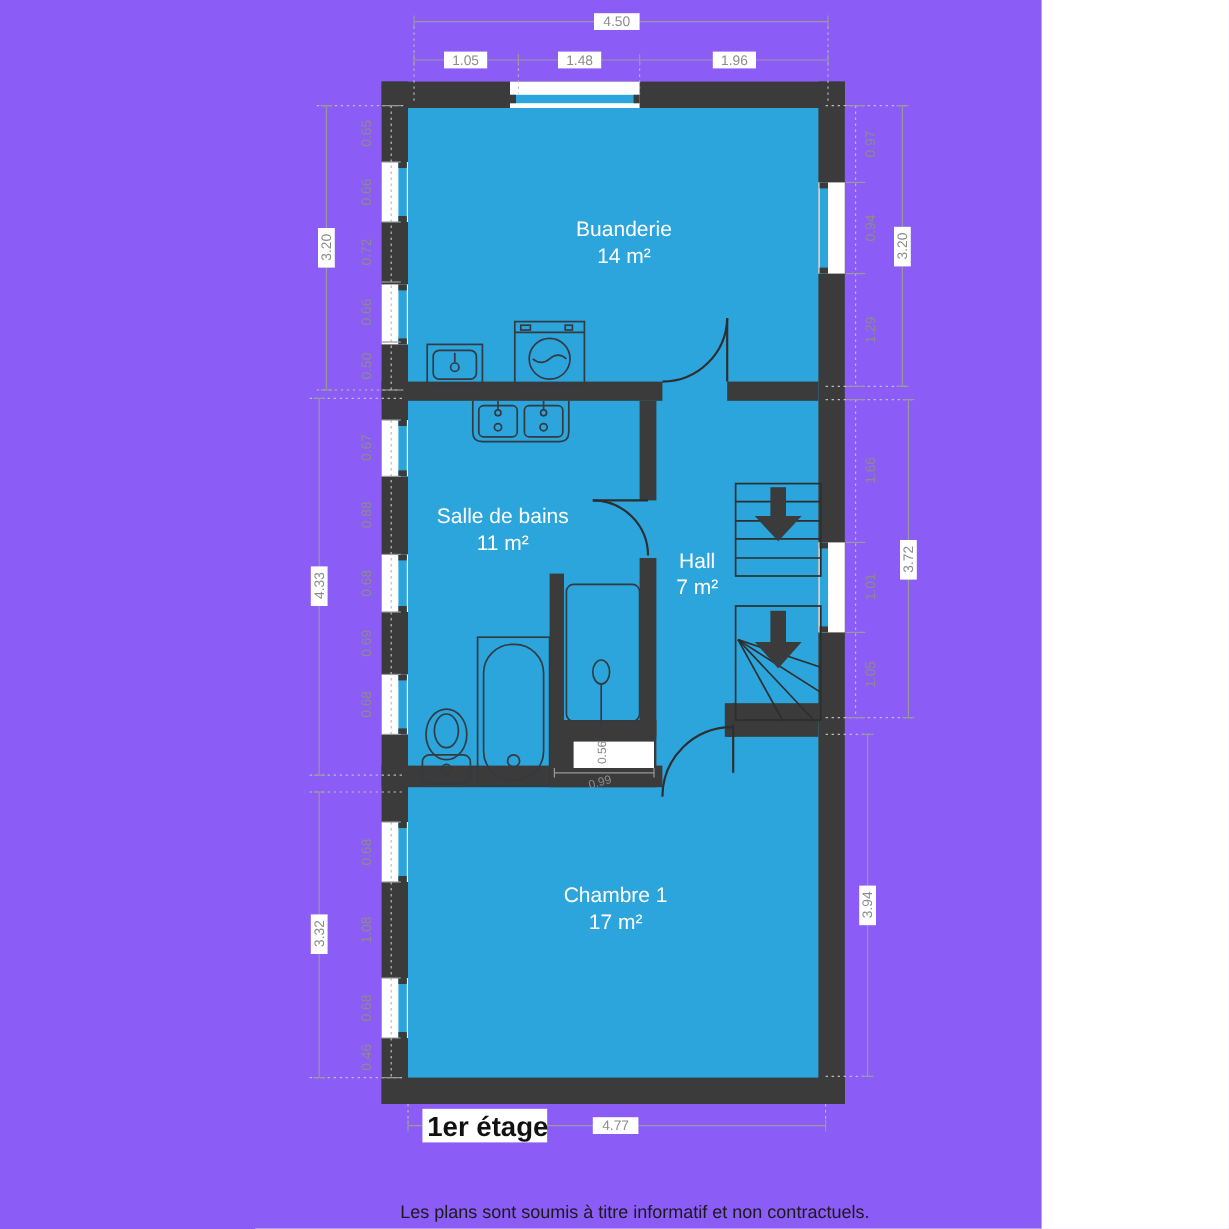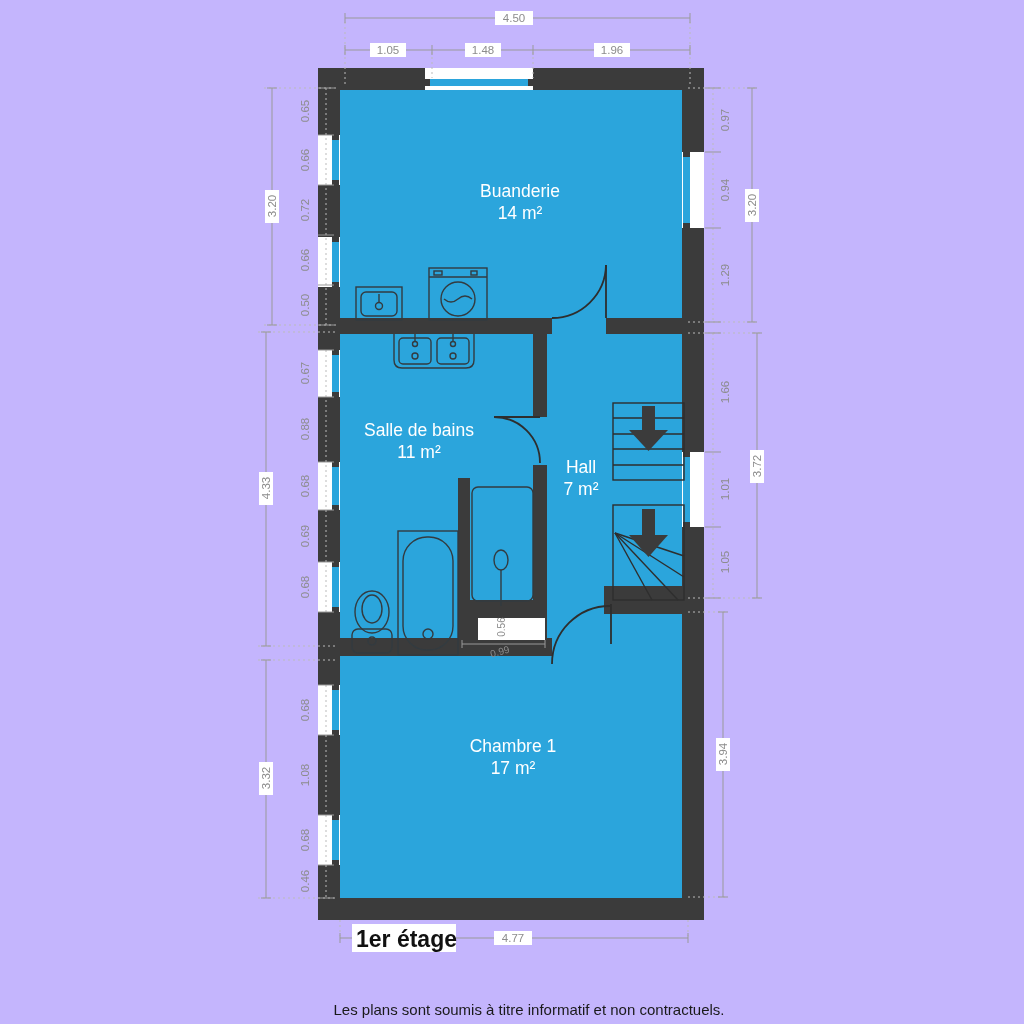--- a/index.html
+++ b/index.html
@@ -1,16 +1,16 @@
 <!DOCTYPE html>
 <html><head>
 <meta charset="utf-8">
 <style>
   html,body{margin:0;padding:0;background:#ffffff;}
-  .stage{width:1024px;height:1024px;position:relative;background:#c4b5fd;overflow:hidden;
+  .stage{width:868px;height:1024px;position:relative;background:#8b5cf6;overflow:hidden;
          font-family:"Liberation Sans", sans-serif;}
   svg text{font-family:"Liberation Sans", sans-serif;}
   .dimtxt{fill:#8c8c8c;font-size:11.5px;}
   .dimtxt-sm{fill:#8c8c8c;font-size:10px;}
   .roomtxt{fill:#ffffff;font-size:17.5px;}
   .titletxt{fill:#111111;font-size:23px;font-weight:bold;}
   .foottxt{fill:#1a1a1a;font-size:15px;}
   .dimline{stroke:#999999;stroke-width:1;}
   .extline{stroke:#bbbbbb;stroke-width:1;stroke-dasharray:2,3;}
   .fixture{stroke:#333b40;stroke-width:1.4;fill:none;}

